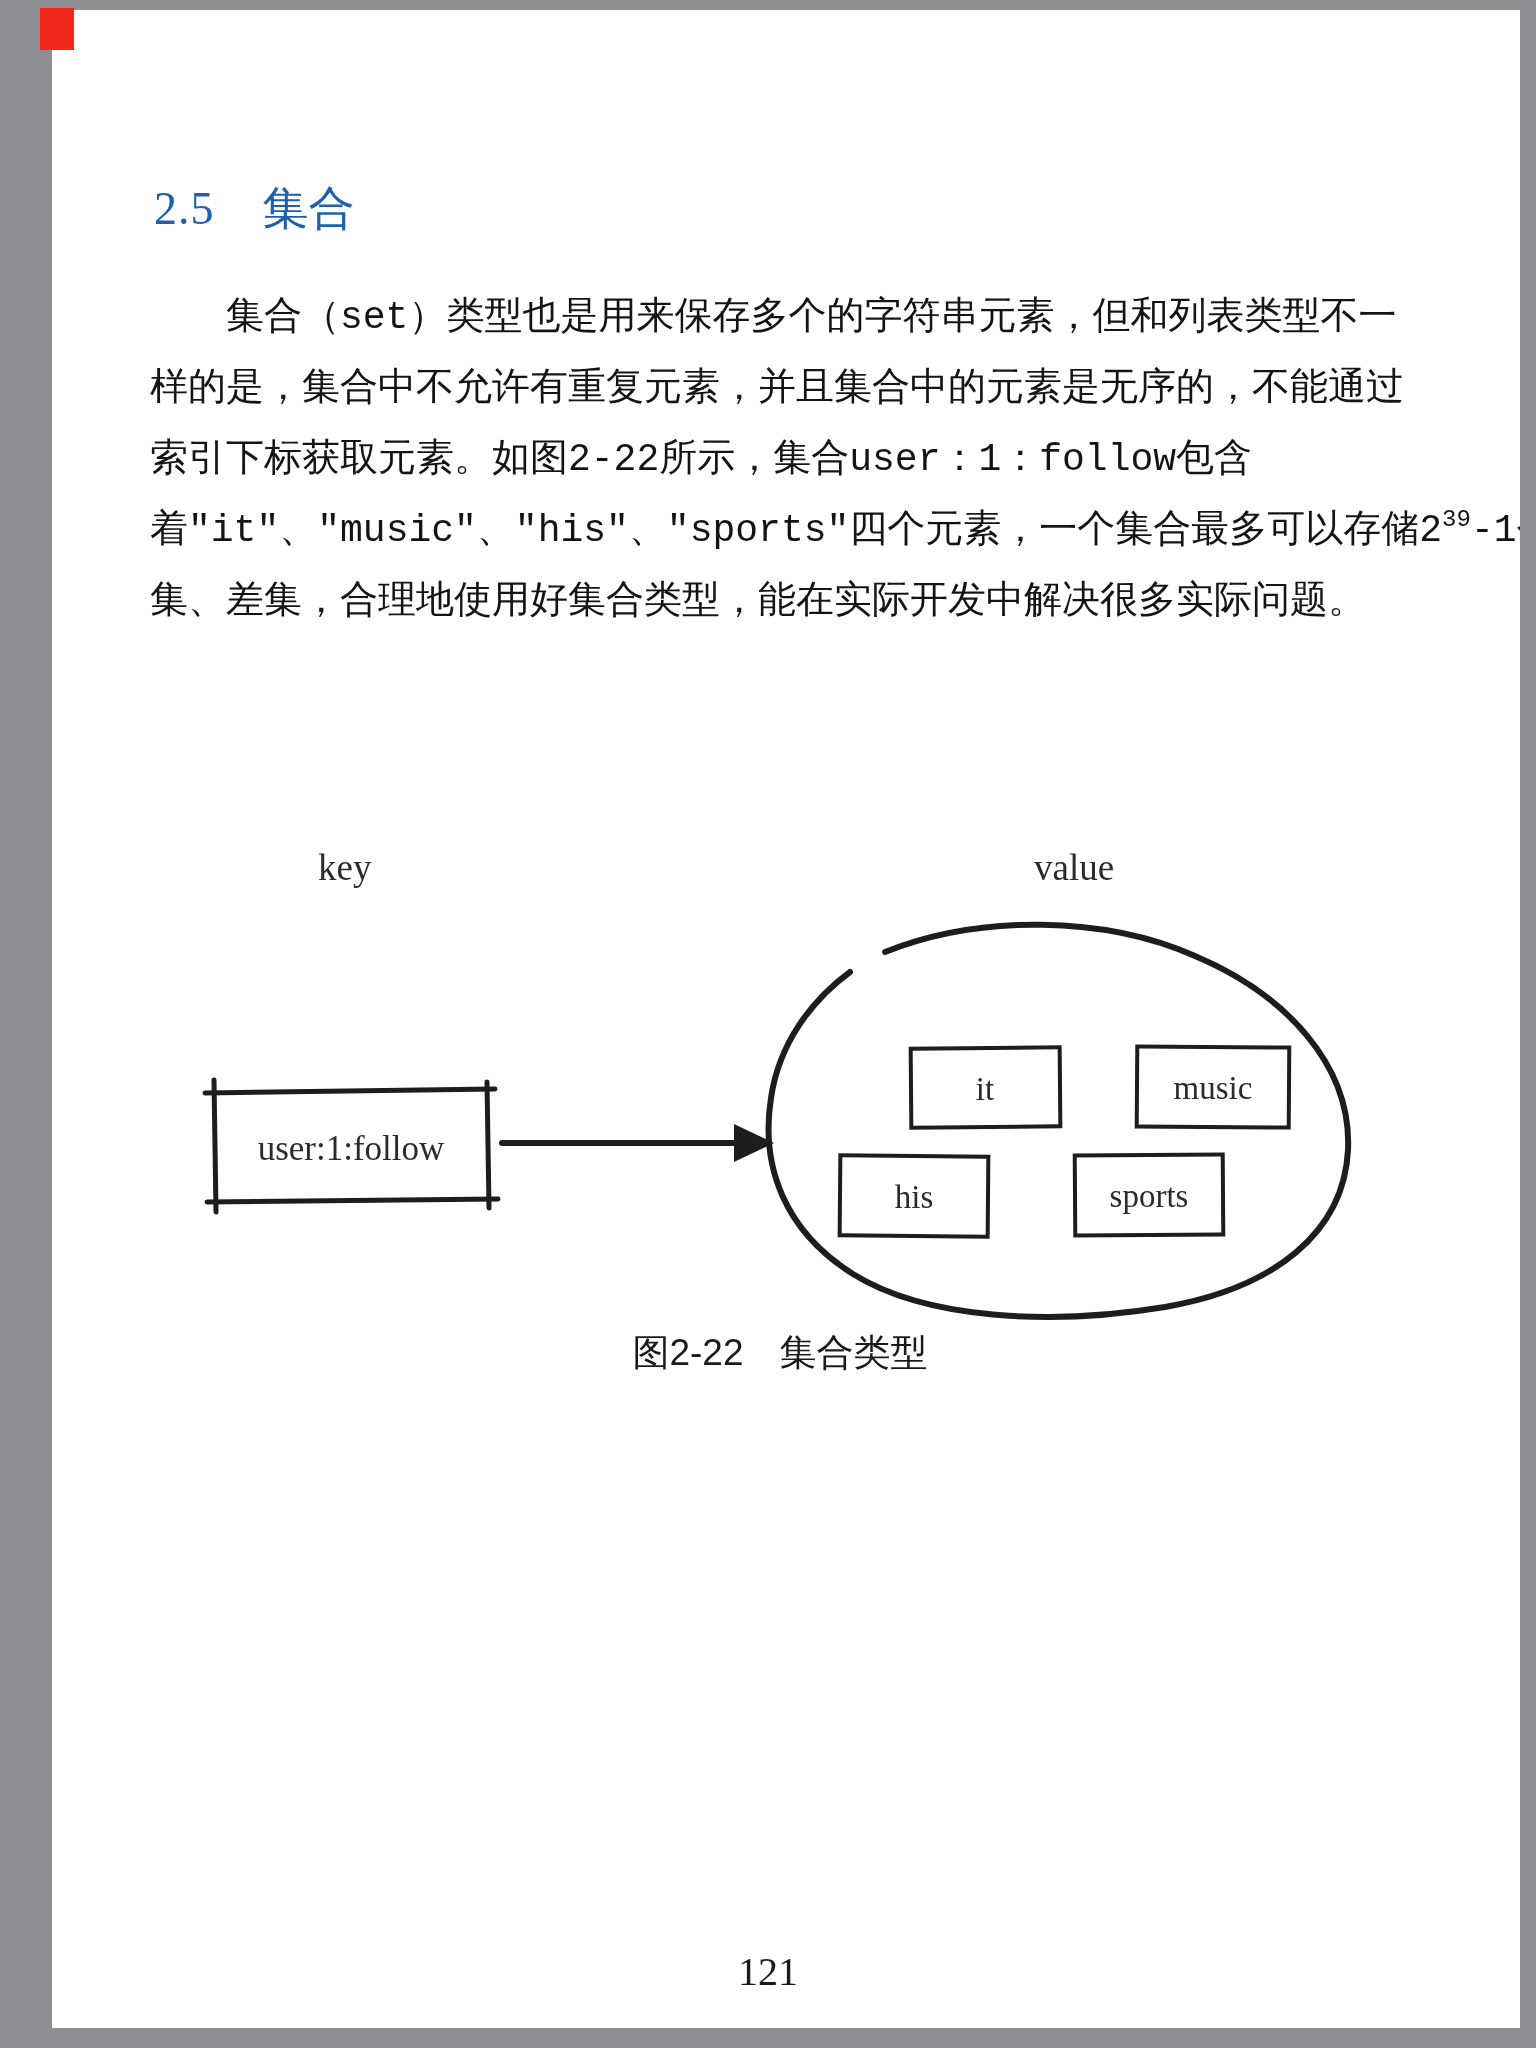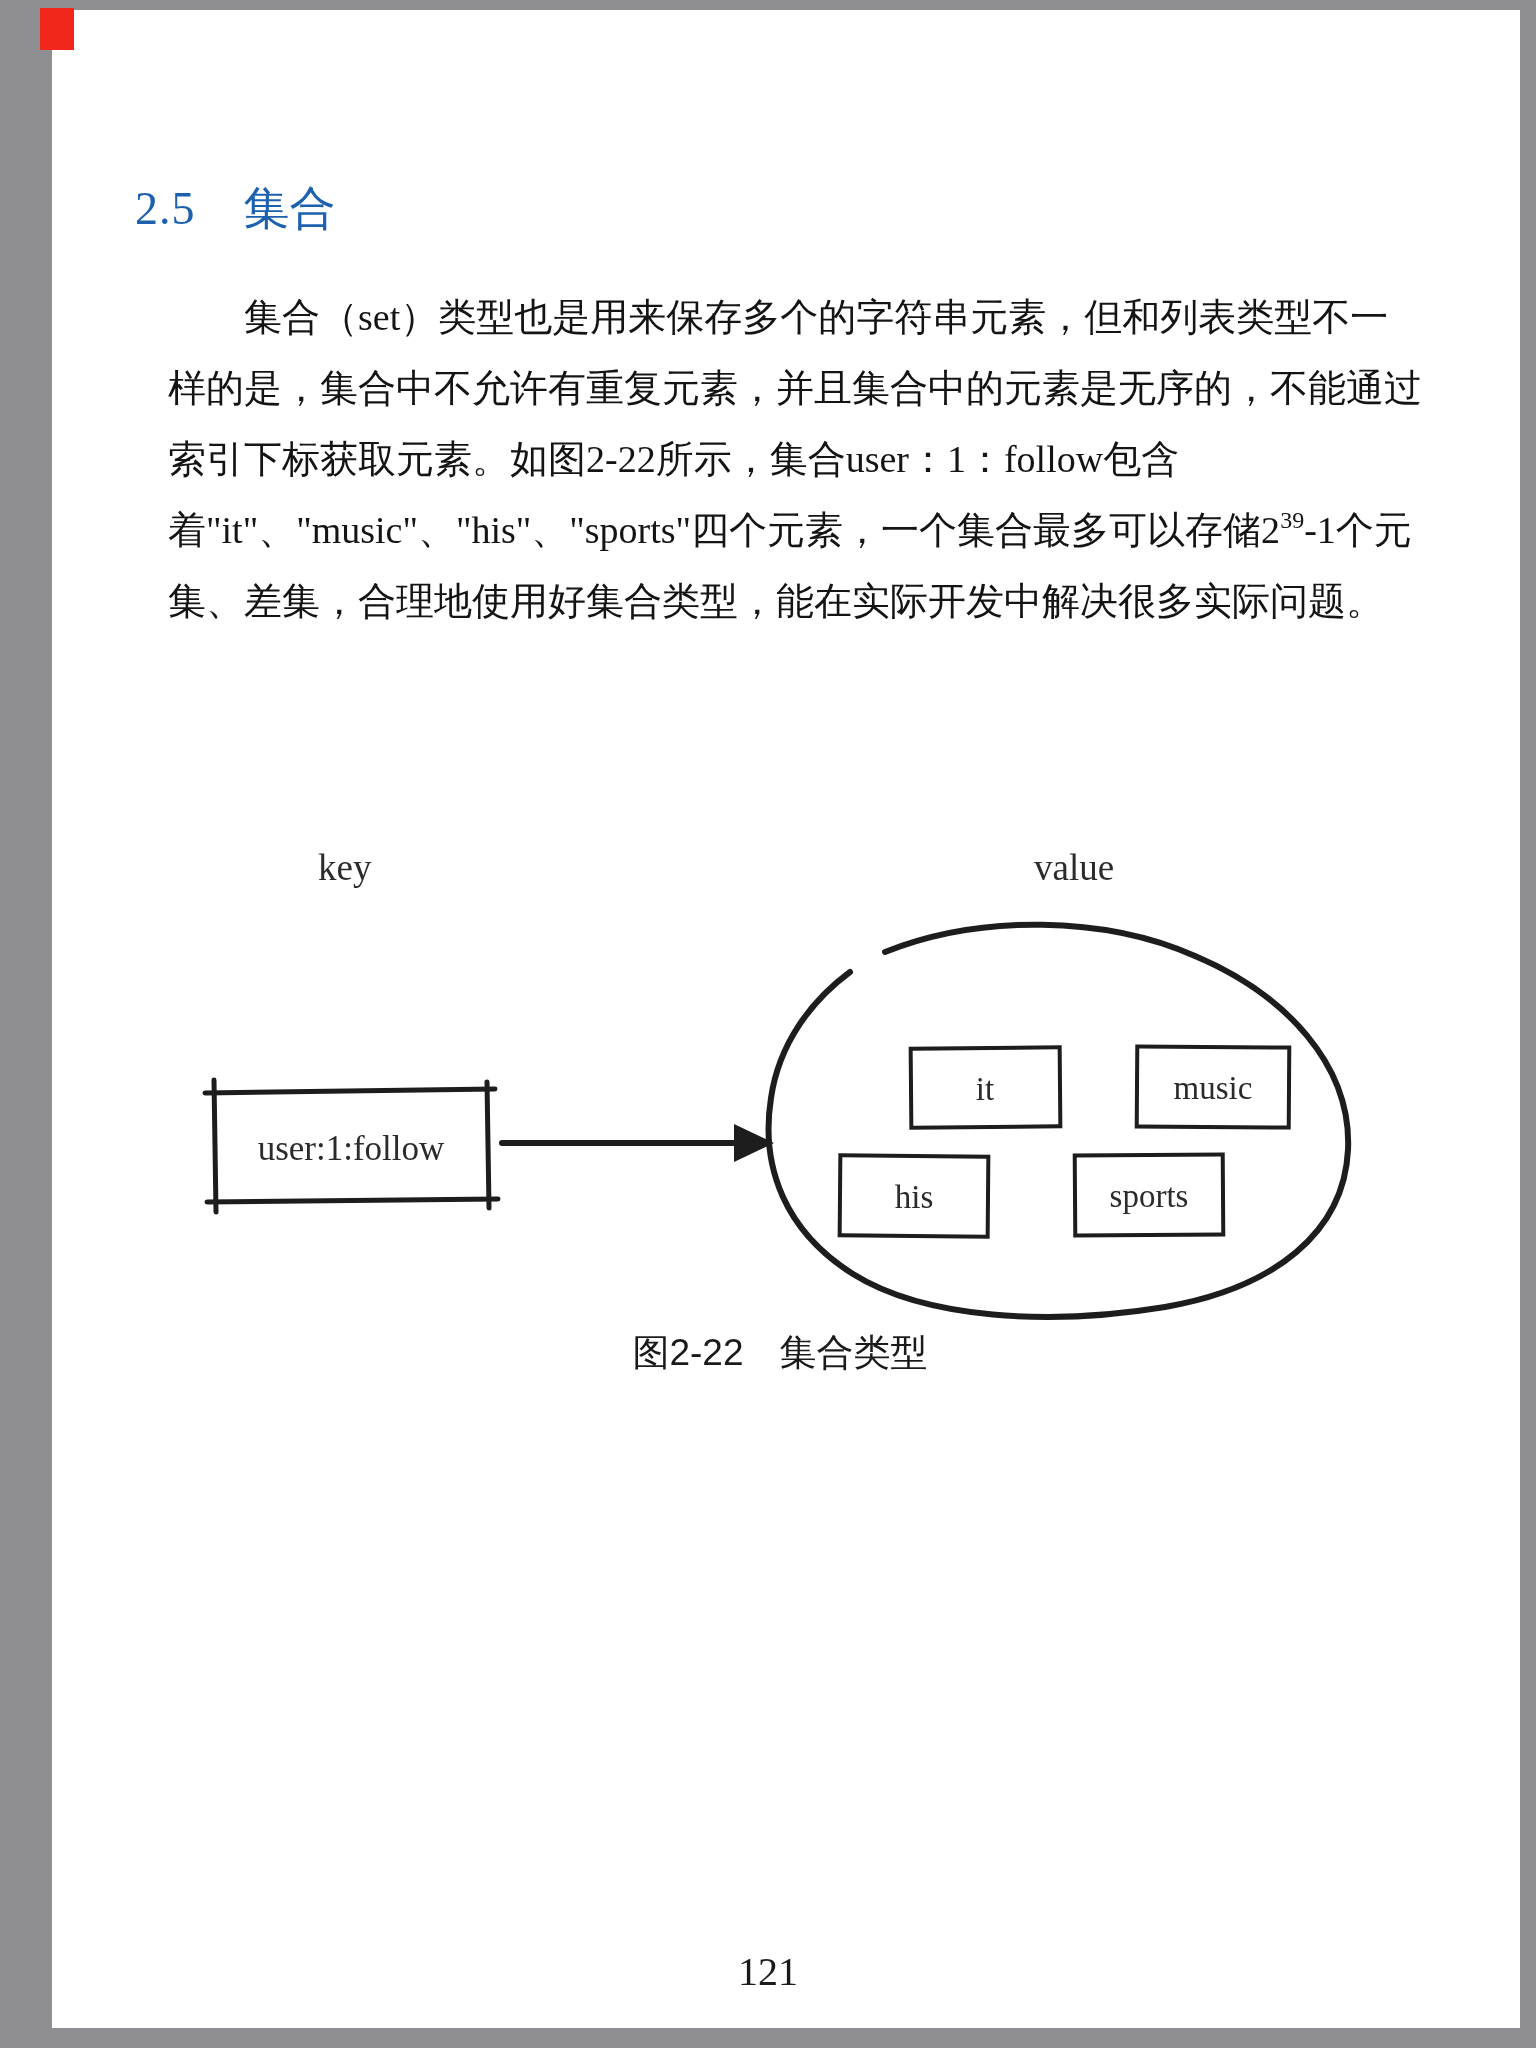--- a/index.html
+++ b/index.html
@@ -12,31 +12,31 @@
   .frame{position:absolute;background:#8e8e93;z-index:5;}
   .frame-left{left:0;top:0;width:52px;height:2048px;}
   .frame-top{left:0;top:0;width:1536px;height:10px;}
   .frame-right{right:0;top:0;width:16px;height:2048px;}
   .frame-bottom{left:0;bottom:0;width:1536px;height:20px;}
   .corner-marker{position:absolute;left:40px;top:8px;width:34px;height:42px;background:#f2271c;z-index:6;}
 
   .page{position:absolute;left:52px;top:10px;right:16px;bottom:20px;background:#ffffff;}
 
   .heading{
-    position:absolute;left:135px;top:178px;
+    position:absolute;left:154px;top:178px;
     font-size:46px;color:#1c60ae;
     font-family:"Liberation Serif", serif;
   }
   .heading .num{letter-spacing:1px;}
   .heading .title{margin-left:48px;}
 
   .paragraph{
-    position:absolute;left:168px;top:282px;width:1250px;
+    position:absolute;left:150px;top:282px;width:1250px;
     font-size:38px;line-height:71px;color:#141414;
-    font-family:Liberation Serif, serif;
+    font-family:Liberation Mono, monospace;
   }
   .para-line{white-space:nowrap;}
   .para-line.indent{text-indent:2em;}
   .para-line sup{font-size:24px;line-height:0;vertical-align:15px;}
 
   .figure-svg{position:absolute;left:150px;top:830px;}
 
   .figure-caption{
     position:absolute;left:0;top:1328px;width:1536px;
     text-align:center;font-size:37px;color:#1a1a1a;

